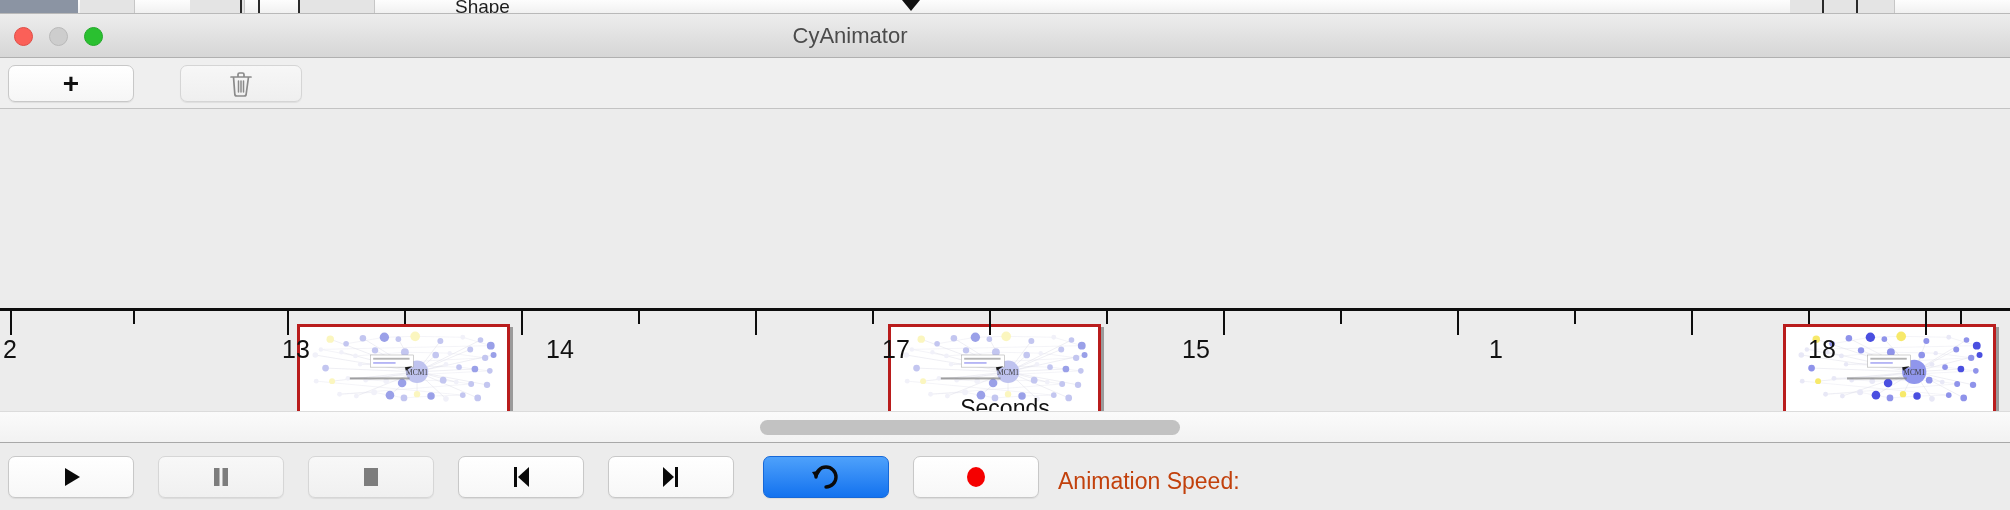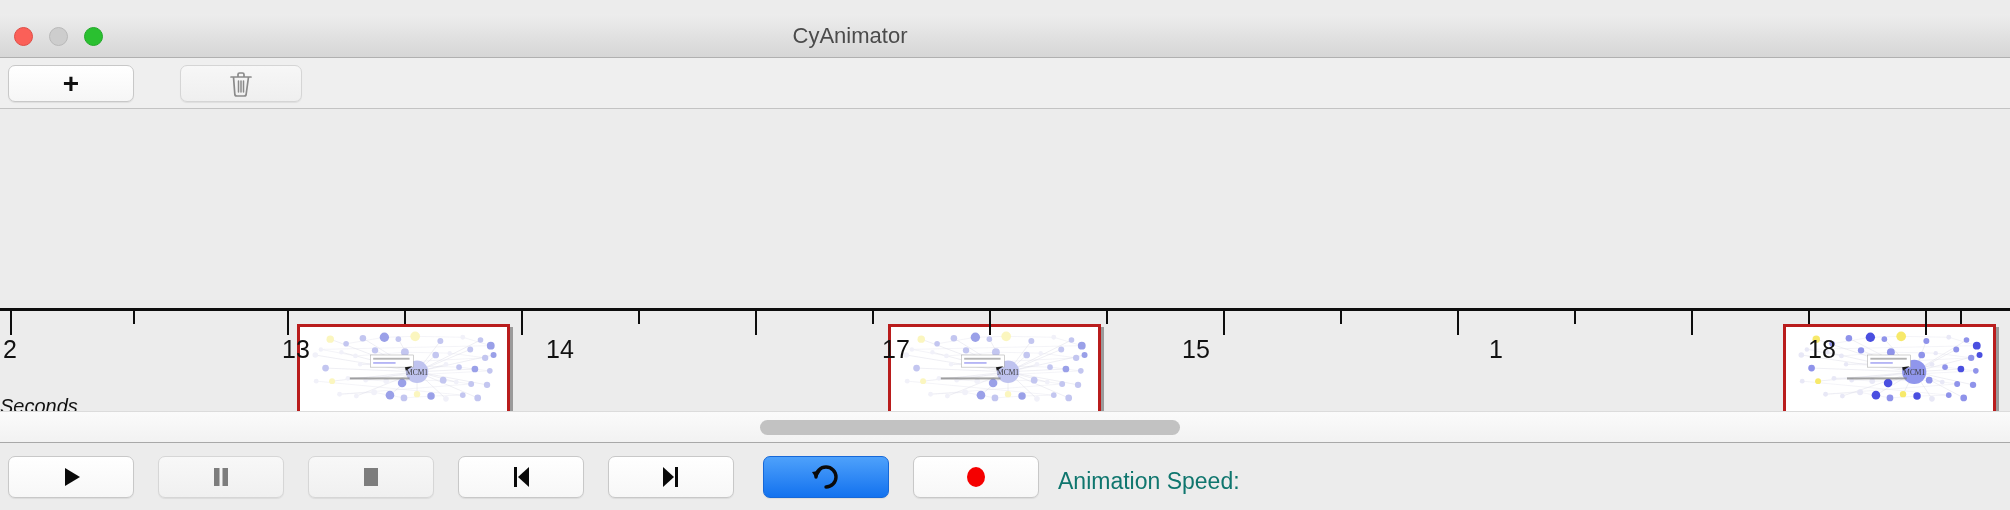--- a/index.html
+++ b/index.html
@@ -84,22 +84,22 @@
     position: absolute; left: 0; top: 198px; width: 2010px; height: 3px; background: #0d0d0d;
   }
   .tick { position: absolute; width: 2px; background: #0d0d0d; top: 201px; }
   .tick.major { height: 24px; }
   .tick.minor { height: 13px; }
   .tick-label {
     position: absolute; top: 225px; font-size: 25px; color: #111;
     transform: translateX(-50%); white-space: nowrap;
   }
   .axis-title {
-    position: absolute; top: 285px; width: 2010px; 
-    font-size: 20px; color: #111; font-style: italic;
+    position: absolute; top: 285px; width: 2010px; text-align: center;
+    font-size: 23px; color: #111;
   }
 
   
   .scroll-area {
     position: absolute; left: 0; top: 411px; width: 2010px; height: 32px;
     background: linear-gradient(#fbfbfb, #f2f2f2);
     border-top: 1px solid #dcdcdc; border-bottom: 1px solid #a8a8a8;
   }
   .scroll-thumb {
     position: absolute; left: 760px; top: 8px; width: 420px; height: 15px;
@@ -116,28 +116,42 @@
     border: 1px solid #c8c8c8; background: linear-gradient(#ffffff, #f7f7f7);
     display: flex; align-items: center; justify-content: center;
     box-shadow: 0 1px 1px rgba(0,0,0,.07); cursor: default;
   }
   .tbtn.dim { background: linear-gradient(#f8f8f8, #f0f0f0); border-color: #d6d6d6; }
   .tbtn.active {
     background: linear-gradient(#4ea1fb, #1372ef);
     border-color: #1668d8;
   }
   .sp-label {
-    position: absolute; top: 24px; left: 1058px; font-size: 23px; color: #0f766e;
+    position: absolute; top: 24px; left: 1058px; font-size: 23px; color: #c2410c;
   }
 </style>
 </head>
 <body>
 
 <div id="app">
 
+  <div class="bg-strip">
+    <div class="bg-dark"></div>
+    <div class="bg-chip" style="left:80px;width:55px;"></div>
+    <div class="bg-chip" style="left:190px;width:55px;"></div>
+    <div class="bg-chip" style="left:300px;width:75px;"></div>
+    <div class="bg-chip" style="left:1790px;width:105px;"></div>
+    <div class="bg-tick" style="left:240px;"></div>
+    <div class="bg-tick" style="left:258px;"></div>
+    <div class="bg-tick" style="left:298px;"></div>
+    <div class="bg-tick" style="left:1822px;"></div>
+    <div class="bg-tick" style="left:1856px;"></div>
+    <div class="bg-arrow" style="left:902px;"></div>
+    <div class="bg-label" style="left:455px;">Shape</div>
+  </div>
 
   <div class="titlebar">
     <div class="traffic tl-close"></div>
     <div class="traffic tl-min"></div>
     <div class="traffic tl-max"></div>
     <div class="title-text">CyAnimator</div>
   </div>
 
   <div class="toolbar">
     <div class="btn btn-add">

